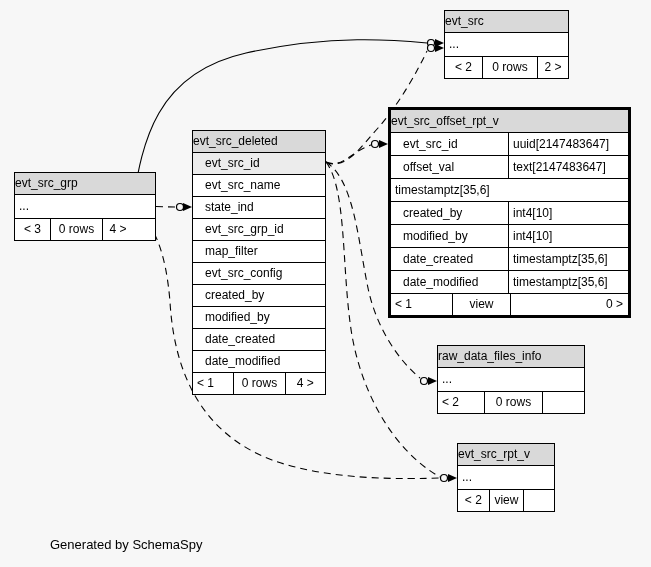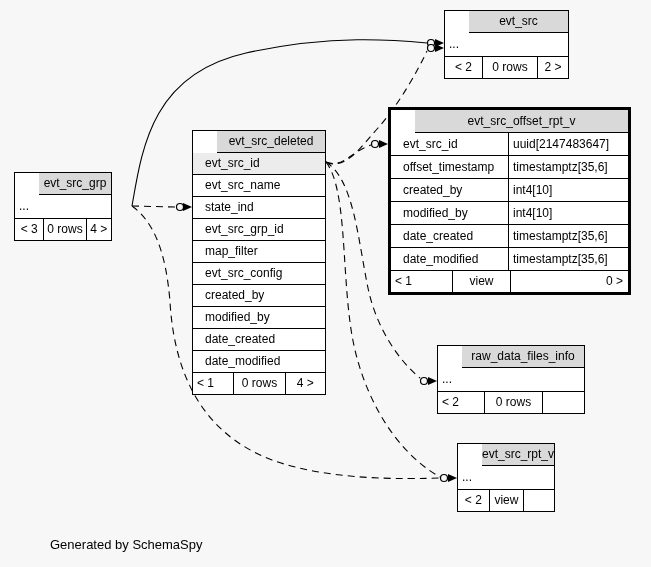--- a/index.html
+++ b/index.html
@@ -4,21 +4,21 @@
 <style>
   html,body{margin:0;padding:0;}
   body{font-family:"Liberation Sans","DejaVu Sans",sans-serif;background:#f7f7f7;}
   #canvas{position:relative;width:651px;height:567px;background:#f7f7f7;overflow:hidden;}
   svg.edges{position:absolute;left:0;top:0;z-index:1;}
   svg.edges path{fill:none;stroke:#000;stroke-width:1.1px;}
   svg.edges path.dashed{stroke-dasharray:7,5;}
   svg.edges circle{fill:#f7f7f7;stroke:#000;stroke-width:1.2px;}
   svg.edges polygon{fill:#000;stroke:none;}
   .tbl{position:absolute;z-index:2;background:#fff;border:1px solid #000;font-size:12px;color:#000;box-sizing:border-box;}
-  .tbl .hdr{background:#d9d9d9;border-bottom:1px solid #000;text-align:center;height:21px;line-height:21px;white-space:nowrap;overflow:hidden;cursor:pointer;margin-left:24px;}
+  .tbl .hdr{background:#d9d9d9;border-bottom:1px solid #000;height:21px;line-height:21px;white-space:nowrap;overflow:hidden;cursor:pointer;}
   .tbl .brow{height:23px;line-height:23px;padding-left:4px;border-bottom:1px solid #000;text-align:left;}
   .tbl .crow{display:flex;height:21px;line-height:21px;border-bottom:1px solid #000;white-space:nowrap;overflow:hidden;}
   .tbl .crow .cname{padding-left:12px;flex:0 0 auto;}
   .tbl .crow.hl{background:#ececec;}
   .tbl .crow.split .cname{border-right:1px solid #000;box-sizing:border-box;}
   .tbl .crow.split .ctype{padding-left:4px;flex:1 1 auto;}
   .tbl .ftr{display:flex;height:21px;line-height:21px;white-space:nowrap;}
   .tbl .ftr span{display:block;box-sizing:border-box;border-right:1px solid #000;overflow:hidden;}
   .tbl .ftr span:last-child{border-right:none;}
   .tbl .ftr .fl{text-align:left;padding-left:4px;}
@@ -86,21 +86,24 @@
     </div>
   </div>
 
   <div class="tbl emph" style="left:388px;top:107px;width:243px;">
     <div class="hdr">evt_src_offset_rpt_v</div>
     <div class="crow split">
         <span class="cname" style="width:118px">evt_src_id</span>
         <span class="ctype">uuid[2147483647]</span>
       </div>
     <div class="crow split">
-        <span class="cname" style="width:118px">offset_timestamp</span>
+        <span class="cname" style="width:118px">offset_val</span>
+        <span class="ctype">text[2147483647]</span>
+      </div>
+    <div class="crow split">
         <span class="ctype">timestamptz[35,6]</span>
       </div>
     <div class="crow split">
         <span class="cname" style="width:118px">created_by</span>
         <span class="ctype">int4[10]</span>
       </div>
     <div class="crow split">
         <span class="cname" style="width:118px">modified_by</span>
         <span class="ctype">int4[10]</span>
       </div>
@@ -151,21 +154,21 @@
     <div class="crow">
         <span class="cname">date_modified</span>
       </div>
     <div class="ftr">
       <span class="fl" style="width:42px">&lt; 1</span>
       <span class="fm" style="width:52px">0 rows</span>
       <span class="fm" style="width:40px">4 &gt;</span>
     </div>
   </div>
 
-  <div class="tbl" style="left:14px;top:172px;width:98px;">
+  <div class="tbl" style="left:14px;top:172px;width:142px;">
     <div class="hdr">evt_src_grp</div>
     <div class="brow">...</div>
     <div class="ftr">
       <span class="fm" style="width:36px">&lt; 3</span>
       <span class="fm" style="width:52px">0 rows</span>
       <span class="fm" style="width:30px">4 &gt;</span>
     </div>
   </div>
 
   <div class="tbl" style="left:437px;top:345px;width:148px;">

